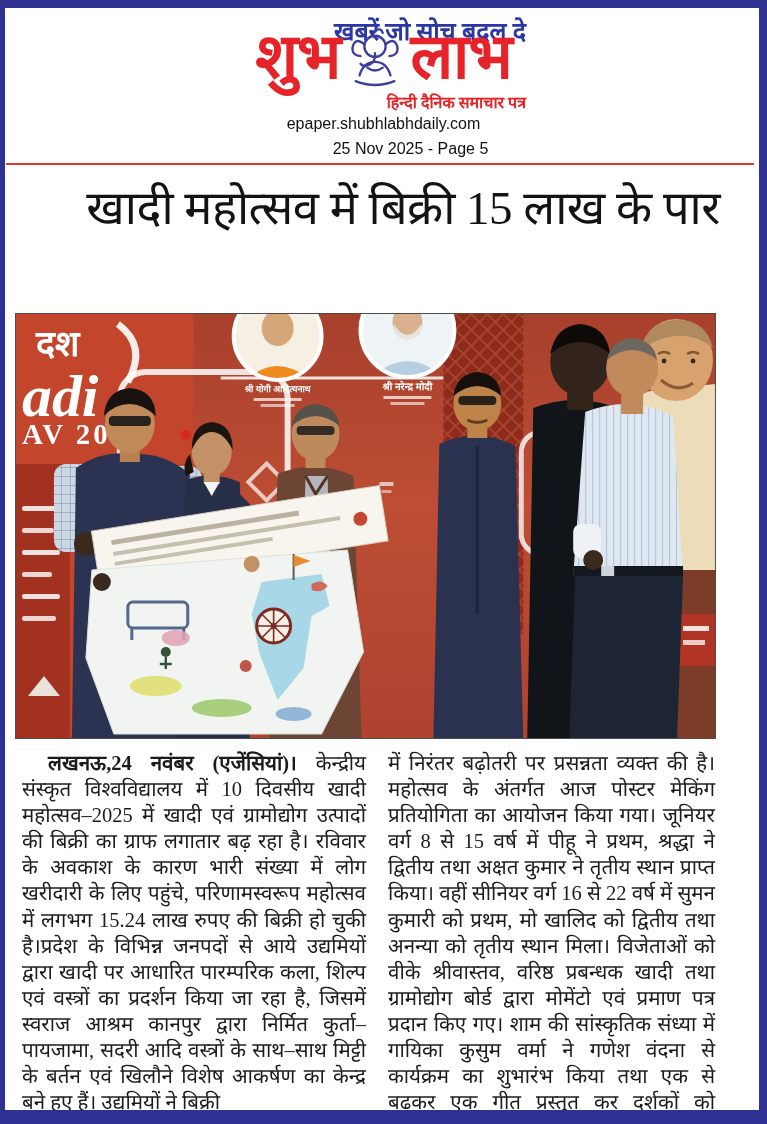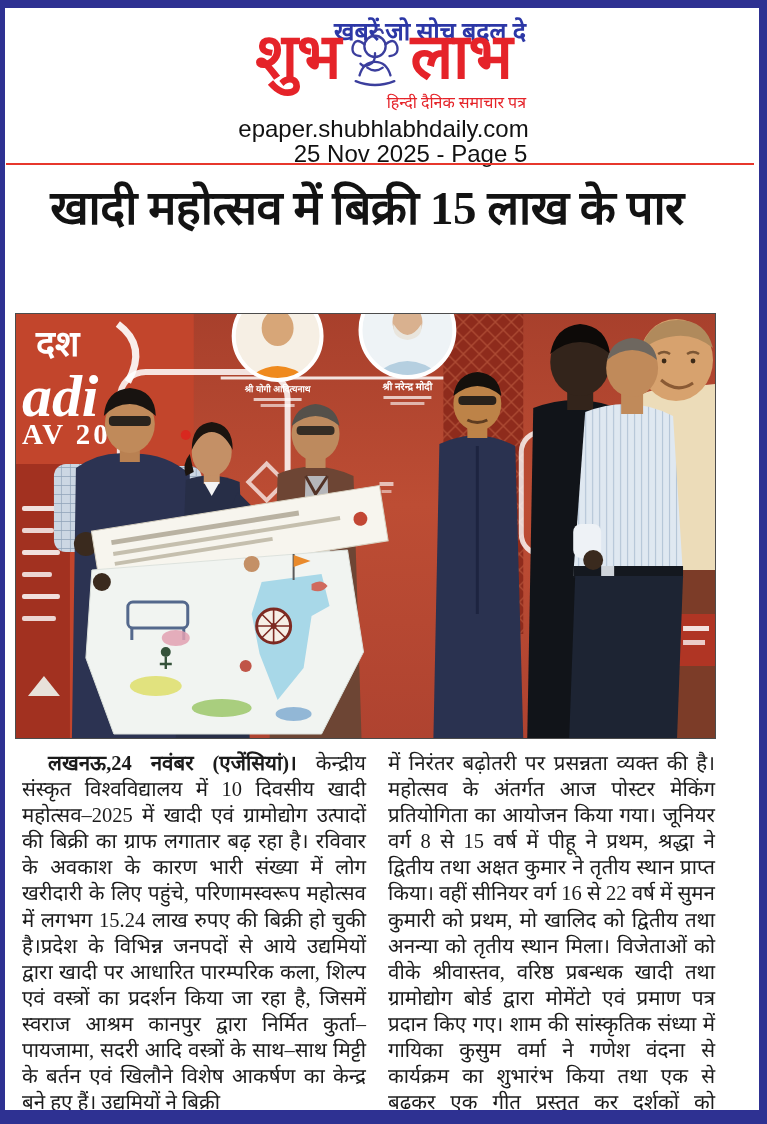--- a/index.html
+++ b/index.html
@@ -22,33 +22,33 @@
     position:absolute; top:22px; left:0; width:767px; height:70px;
     display:flex; justify-content:center; align-items:center; gap:4px;
   }
   .logo-word {
     font-size:63px; line-height:66px; font-weight:800; color:#e52329;
     letter-spacing:-1px;
   }
   .ganesha { width:58px; height:64px; margin:0 2px; }
   .tagline {
     position:absolute; top:91px; left:280px; width:246px;
-    text-align:right; font-size:16px; font-weight:normal; color:#e52329;
+    text-align:right; font-size:16px; font-weight:bold; color:#e52329;
   }
   .site-line, .edition-line {
     position:absolute; left:0; width:767px; text-align:center;
-    font-family:"Liberation Sans", sans-serif; font-size:24px; color:#111;
+    font-family:"Liberation Sans", sans-serif; font-size:16px; color:#111;
   }
   .site-line { top:115px; }
   .edition-line { top:140px;margin-left:27px; }
   .red-rule { position:absolute; top:163px; left:6px; width:748px; height:2px; background:#e7372c; }
 
   .headline {
     position:absolute; top:176px; left:14px; width:706px;
-    font-weight:700; color:#131313; text-align:center;
+    font-weight:400; color:#131313; text-align:right;
     font-size:47px; line-height:65px; letter-spacing:-0.5px;
   }
 
   .photo-frame {
     position:absolute; top:313px; left:15px; width:701px; height:426px;
     border:1px solid #4c4c4c; box-sizing:border-box; background:#3b82f6;
   }
   .photo-frame svg { display:block; width:100%; height:100%; }
   .sr-only { position:absolute; width:1px; height:1px; overflow:hidden; clip:rect(0 0 0 0); }
 

